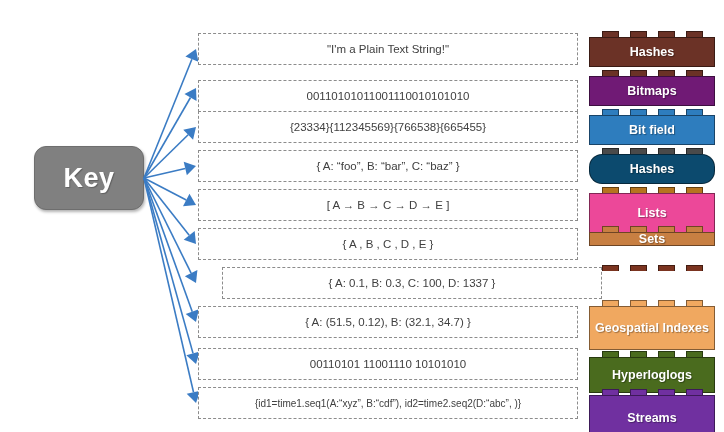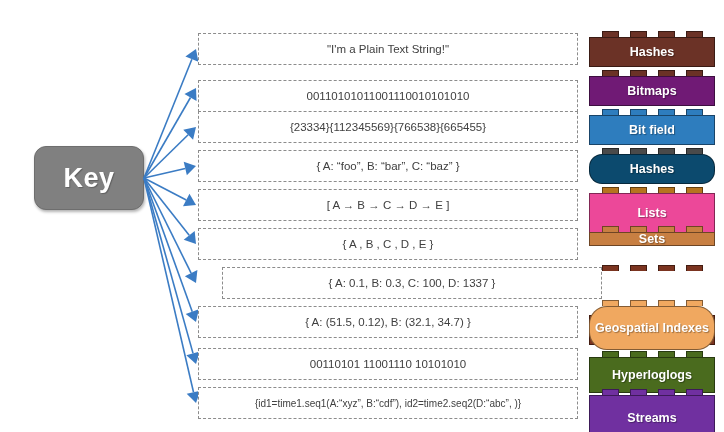--- a/index.html
+++ b/index.html
@@ -235,21 +235,21 @@
       <div class="value-box" style="top: 306px; height: 32px; border-color: rgb(140, 140, 140);">
         <span class="value-text">{ A: (51.5, 0.12), B: (32.1, 34.7)  }</span>
       </div>
       <div class="brick" style="top: 300px;">
         <div class="studs">
           <div class="stud" style="background: rgb(240, 168, 96);"></div>
           <div class="stud" style="background: rgb(240, 168, 96);"></div>
           <div class="stud" style="background: rgb(240, 168, 96);"></div>
           <div class="stud" style="background: rgb(240, 168, 96);"></div>
         </div>
-        <div class="body" style="background: rgb(240, 168, 96); height: 44px; border-radius: 18px;">Geospatial Indexes</div>
+        <div class="body" style="background: rgb(240, 168, 96); height: 44px;">Geospatial Indexes</div>
       </div>
       <div class="value-box" style="top: 348px; height: 32px; border-color: rgb(140, 140, 140);">
         <span class="value-text">00110101 11001110 10101010</span>
       </div>
       <div class="brick" style="top: 351px;">
         <div class="studs">
           <div class="stud" style="background: rgb(74, 107, 30);"></div>
           <div class="stud" style="background: rgb(74, 107, 30);"></div>
           <div class="stud" style="background: rgb(74, 107, 30);"></div>
           <div class="stud" style="background: rgb(74, 107, 30);"></div>

